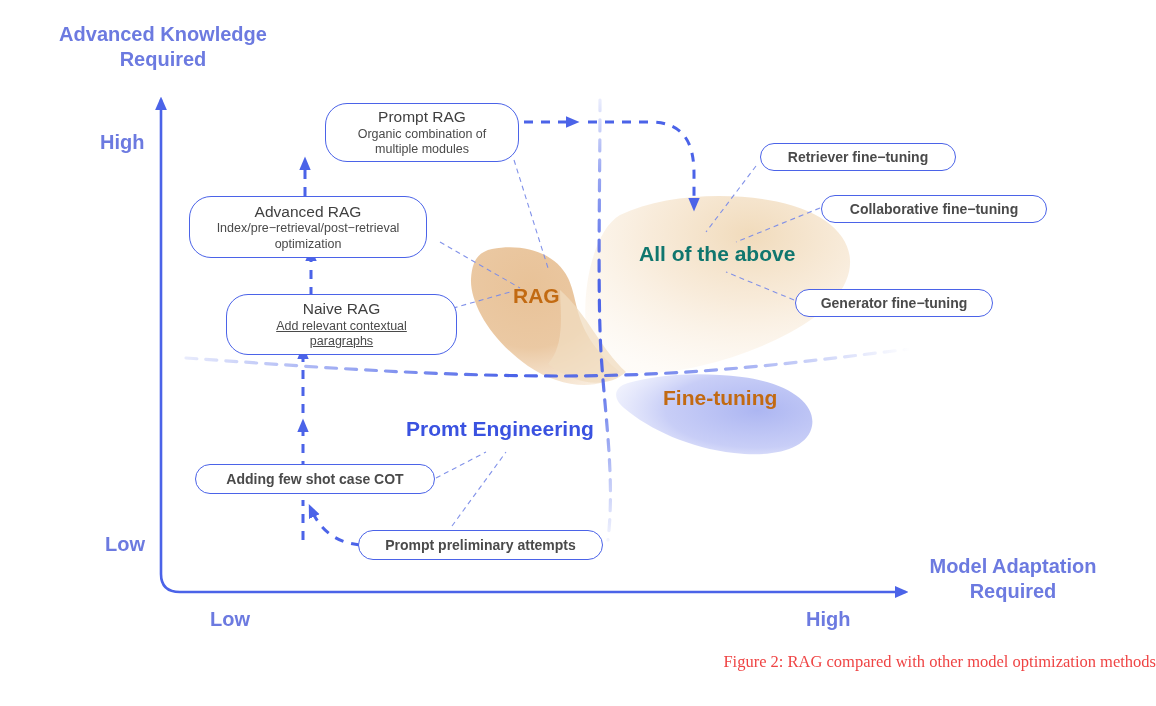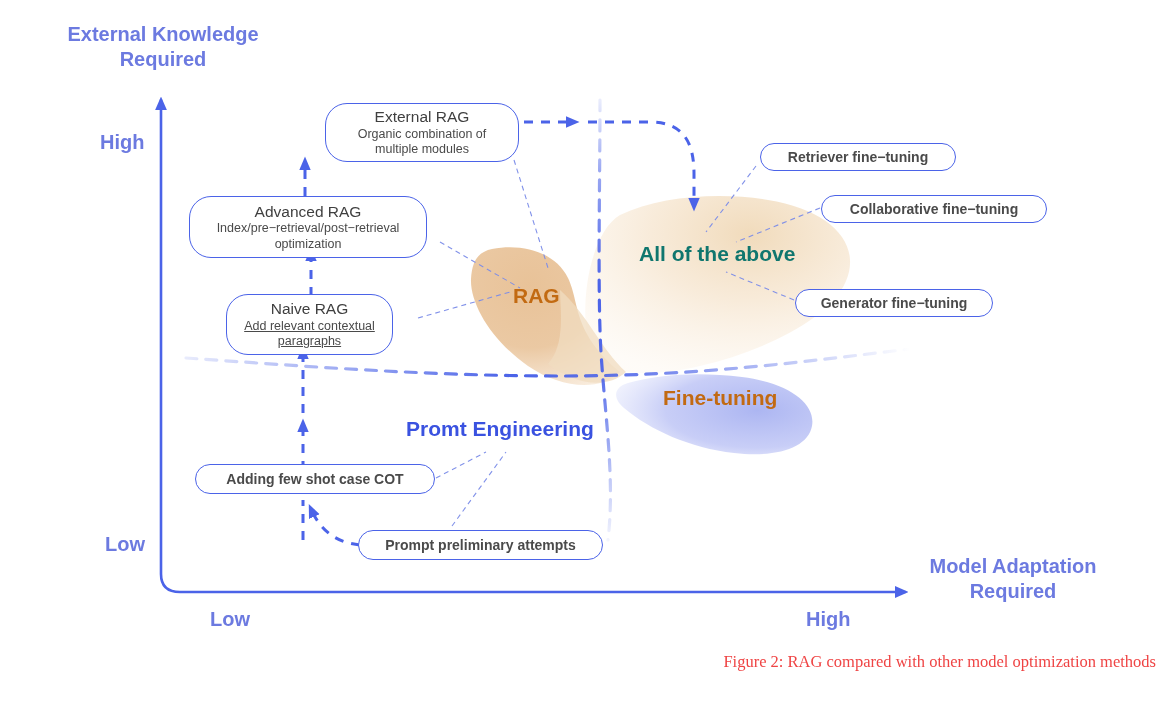--- a/index.html
+++ b/index.html
@@ -130,46 +130,46 @@
       <path d="M 514 160 L 548 268"></path>
       <path d="M 756 166 L 706 232"></path>
       <path d="M 820 208 L 736 242"></path>
       <path d="M 794 300 L 726 272"></path>
       <path d="M 436 478 L 486 452"></path>
       <path d="M 452 526 L 506 452"></path>
     </g>
   </svg>
 
   <div class="axis-title" style="left:28px;top:22px;width:270px;">
-    <div>External Knowledge</div>
+    <div>Advanced Knowledge</div>
     <div>Required</div>
   </div>
   <div class="axis-title" style="left:888px;top:554px;width:250px;">
     <div>Model Adaptation</div>
     <div>Required</div>
   </div>
 
   <div class="axis-tick" style="left:100px;top:131px;">High</div>
   <div class="axis-tick" style="left:105px;top:533px;">Low</div>
   <div class="axis-tick" style="left:210px;top:608px;">Low</div>
   <div class="axis-tick" style="left:806px;top:608px;">High</div>
 
   <div class="nodebox" style="left:325px;top:103px;width:194px;height:59px;">
-    <div class="nb-title">External RAG</div>
+    <div class="nb-title">Prompt RAG</div>
     <div class="nb-sub" style="white-space:pre-line;">Organic combination of
 multiple modules</div>
   </div>
 
   <div class="nodebox" style="left:189px;top:196px;width:238px;height:62px;">
     <div class="nb-title">Advanced RAG</div>
     <div class="nb-sub" style="white-space:pre-line;">Index/pre−retrieval/post−retrieval
 optimization</div>
   </div>
 
-  <div class="nodebox" style="left:226px;top:294px;width:167px;height:61px;">
+  <div class="nodebox" style="left:226px;top:294px;width:231px;height:61px;">
     <div class="nb-title">Naive RAG</div>
     <div class="nb-sub" style="white-space:pre-line;text-decoration:underline;">Add relevant contextual
 paragraphs</div>
   </div>
 
   <div class="pill" style="left:760px;top:143px;width:196px;height:28px;">
     <span>Retriever fine−tuning</span>
   </div>
   <div class="pill" style="left:821px;top:195px;width:226px;height:28px;justify-content:center;">
     <span>Collaborative fine−tuning</span>

